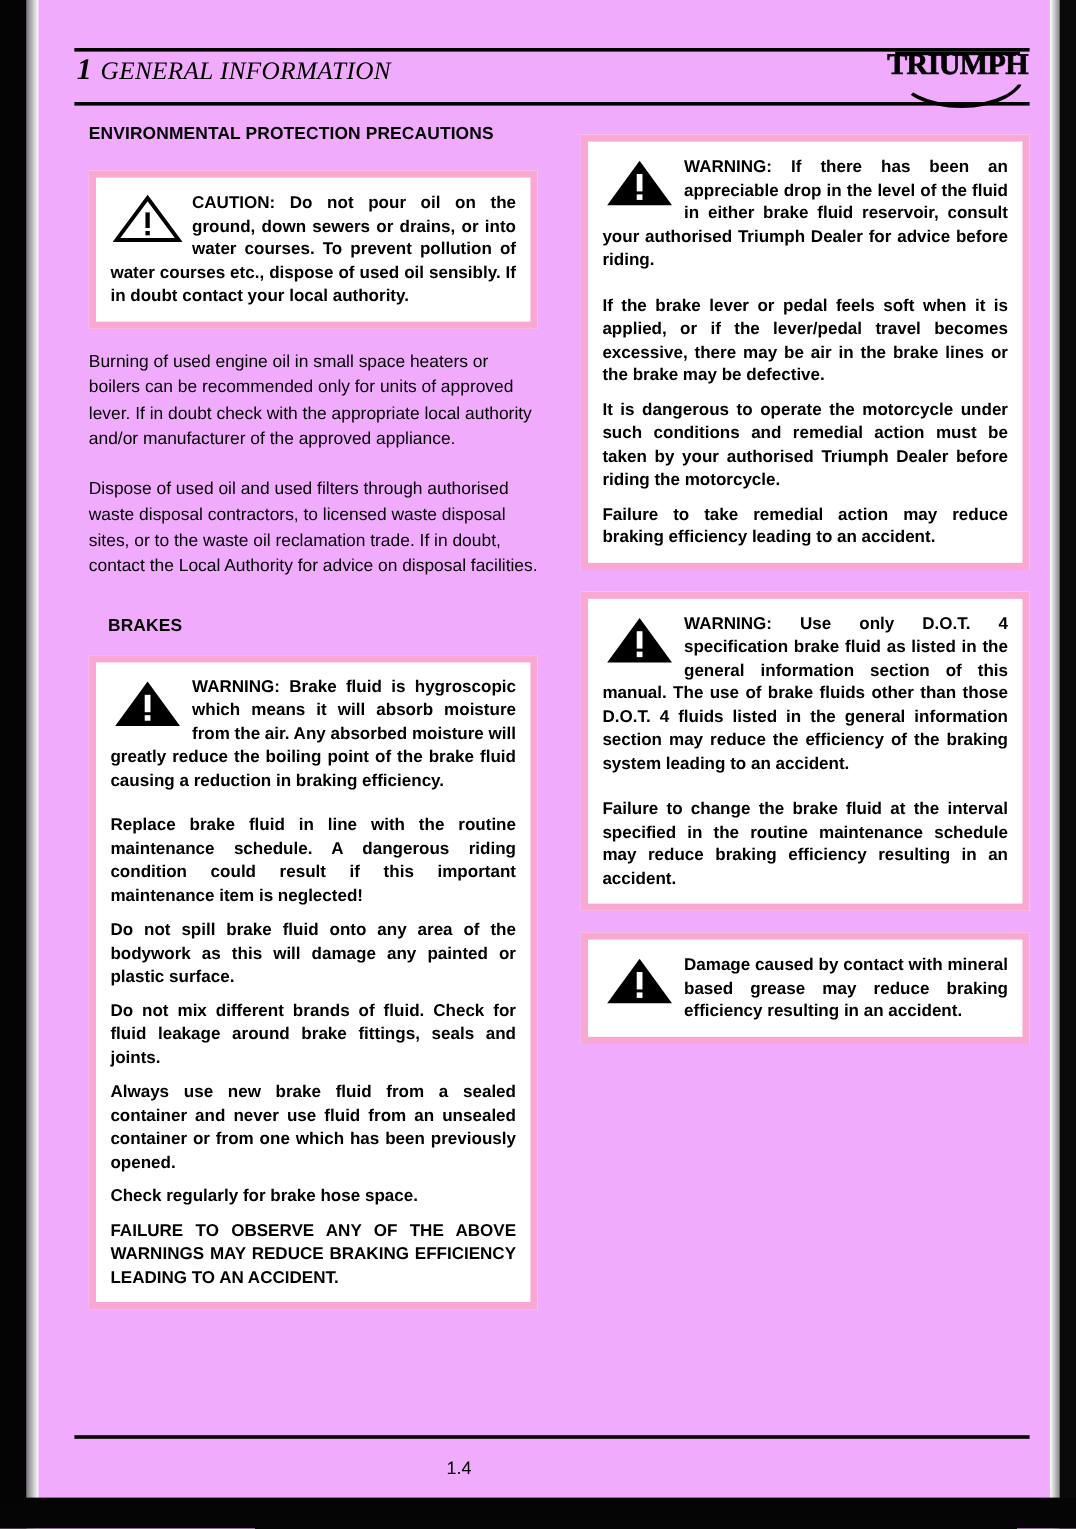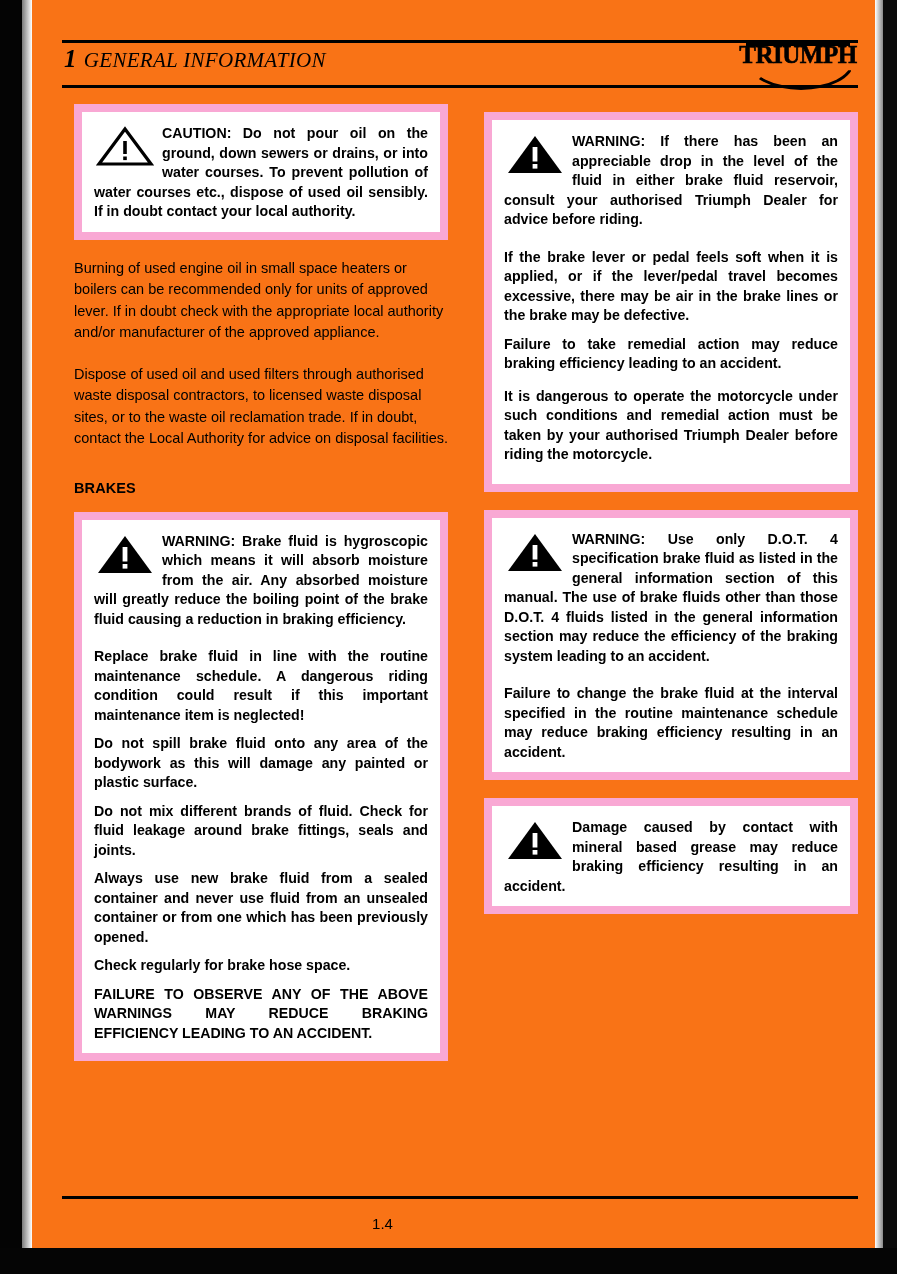--- a/index.html
+++ b/index.html
@@ -4,21 +4,21 @@
 <style>
   html, body {
     margin: 0;
     padding: 0;
     background: #ffffff;
   }
   .page {
     position: relative;
     width: 897px;
     height: 1274px;
-    background: #f97316;
+    background: #f0abfc;
     overflow: hidden;
     font-family: "Liberation Sans", sans-serif;
     color: #000000;
   }
   
   .scan-edge-left {
     position: absolute;
     left: 0; top: 0;
     width: 22px; height: 1274px;
     background: #040404;
@@ -132,33 +132,33 @@
     width: 374px;
   }
 
   .section-heading {
     font-size: 14.5px;
     font-weight: 700;
     letter-spacing: 0.1px;
     margin: 0 0 22px 0;
   }
   .section-heading.brakes {
-    margin: 30px 0 16px 0;
+    margin: 30px 0 16px 16px;
   }
 
   .body-para {
     font-size: 14.5px;
     line-height: 21.5px;
     margin: 0 0 20px 0;
     text-align: left;
   }
 
   
   .alert-box {
-    border: 8px solid #f9a8d4;
+    border: 6px solid #f9a8d4;
     padding: 12px 12px 10px 12px;
     box-sizing: border-box;
     margin-bottom: 18px;
     background: #fff;
   }
   .alert-para {
     font-size: 14.2px;
     font-weight: 700;
     line-height: 19.5px;
     text-align: justify;
@@ -213,20 +213,21 @@
     </div>
     <div class="logo">
       <div class="logo-bar"></div>
       <div class="logo-word">TRIUMPH</div>
       <div class="logo-swoosh"></div>
     </div>
     <div class="header-rule-bottom"></div>
 
     <div class="col-left">
 
+      <div class="section-heading">ENVIRONMENTAL PROTECTION PRECAUTIONS</div>
 
       <div class="alert-box">
         <div class="tri-float">
           <svg class="tri-svg" width="58" height="40" viewBox="0 0 58 40">
             <polygon points="29,3 55,38 3,38" fill="none" stroke="#000" stroke-width="3.2" stroke-linejoin="miter"></polygon>
             <rect x="27.2" y="15" width="3.6" height="13" fill="#000"></rect>
             <rect x="27.2" y="30.5" width="3.6" height="3.6" fill="#000"></rect>
           </svg>
         </div>
         <p class="alert-para first">CAUTION: Do not pour oil on the ground, down sewers or drains, or into water courses. To prevent pollution of water courses etc., dispose of used oil sensibly. If in doubt contact your local authority.</p>
@@ -261,22 +262,22 @@
       <div class="alert-box">
         <div class="tri-float">
           <svg class="tri-svg" width="58" height="40" viewBox="0 0 58 40">
             <polygon points="29,2 56,39 2,39" fill="#000"></polygon>
             <rect x="26.6" y="13" width="4.8" height="14.5" fill="#fff"></rect>
             <rect x="26.6" y="30" width="4.8" height="4.6" fill="#fff"></rect>
           </svg>
         </div>
         <p class="alert-para gap">WARNING: If there has been an appreciable drop in the level of the fluid in either brake fluid reservoir, consult your authorised Triumph Dealer for advice before riding.</p>
         <p class="alert-para tight">If the brake lever or pedal feels soft when it is applied, or if the lever/pedal travel becomes excessive, there may be air in the brake lines or the brake may be defective.</p>
+        <p class="alert-para tight">It is dangerous to operate the motorcycle under such conditions and remedial action must be taken by your authorised Triumph Dealer before riding the motorcycle.</p>
         <p class="alert-para">Failure to take remedial action may reduce braking efficiency leading to an accident.</p>
-        <p class="alert-para tight">It is dangerous to operate the motorcycle under such conditions and remedial action must be taken by your authorised Triumph Dealer before riding the motorcycle.</p>
       </div>
 
       <div class="alert-box">
         <div class="tri-float">
           <svg class="tri-svg" width="58" height="40" viewBox="0 0 58 40">
             <polygon points="29,2 56,39 2,39" fill="#000"></polygon>
             <rect x="26.6" y="13" width="4.8" height="14.5" fill="#fff"></rect>
             <rect x="26.6" y="30" width="4.8" height="4.6" fill="#fff"></rect>
           </svg>
         </div>

